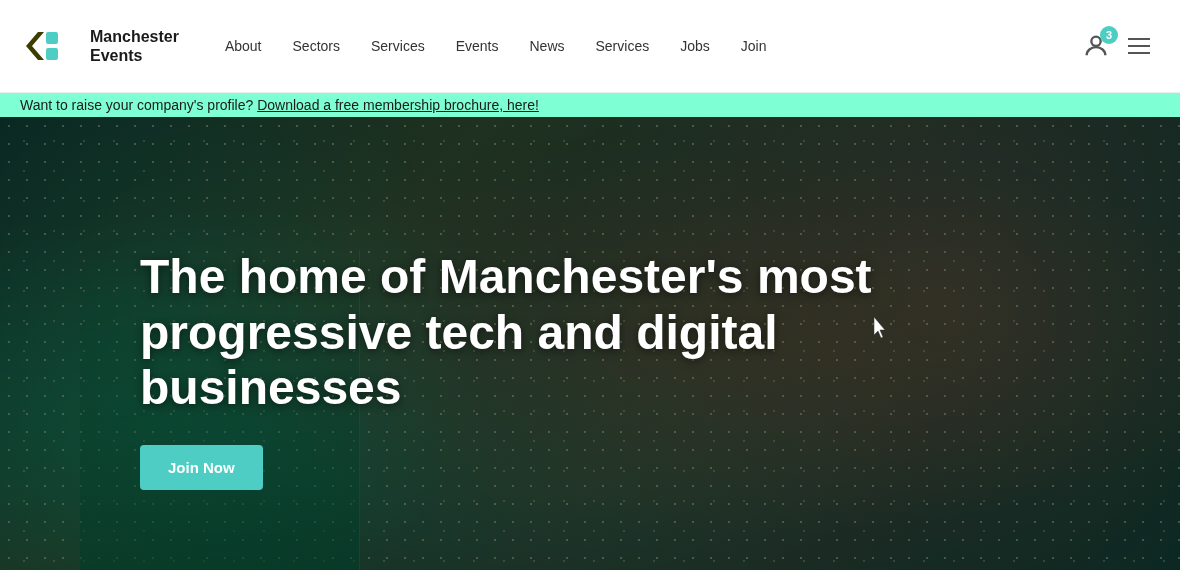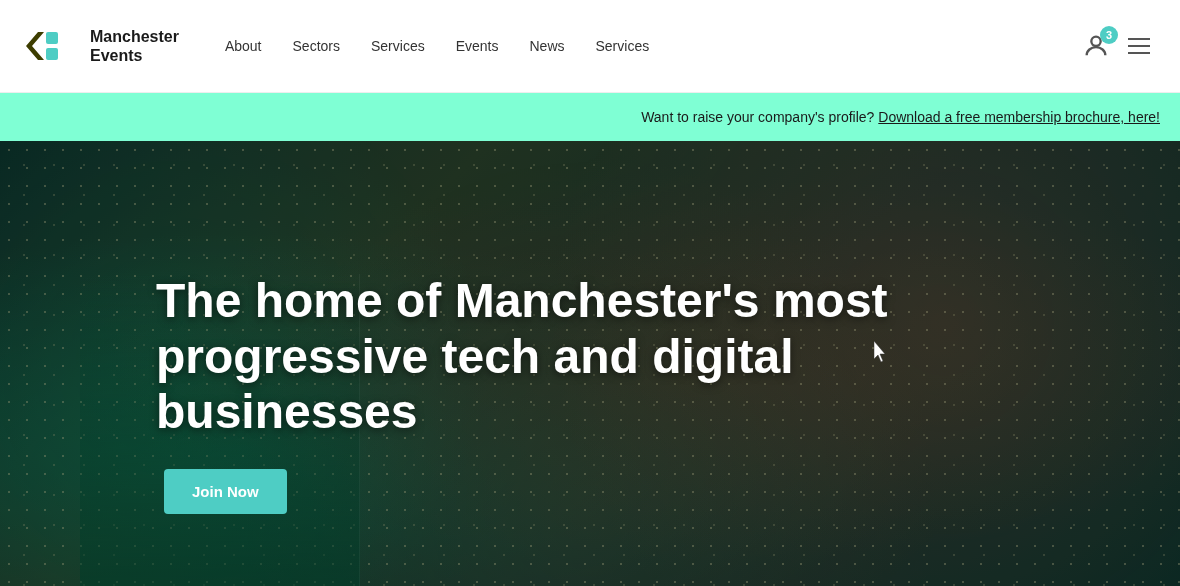--- a/index.html
+++ b/index.html
@@ -92,22 +92,22 @@
     .hamburger span {
       display: block;
       width: 22px;
       height: 2px;
       background: #555;
     }
 
     
     .announcement-bar {
       background: #7fffd4;
-      text-align: right;
-      padding: 16px 20px;
+      text-align: left;
+      padding: 4px 20px;
       font-size: 14px;
       color: #1a1a1a;
     }
     .announcement-bar a {
       color: #1a1a1a;
       text-decoration: underline;
       font-weight: 500;
     }
 
     
@@ -148,21 +148,21 @@
       inset: 0;
       background-image: 
         radial-gradient(circle, rgba(200,160,120,0.4) 1px, transparent 1px),
         radial-gradient(circle, rgba(180,140,100,0.3) 1px, transparent 1px);
       background-size: 18px 18px, 30px 30px;
       background-position: 0 0, 9px 9px;
     }
     .hero-content {
       position: absolute;
       bottom: 80px;
-      left: 156px;
+      left: 140px;
       max-width: 750px;
     }
     .hero-title {
       font-size: 48px;
       font-weight: bold;
       color: #ffffff;
       line-height: 1.15;
       margin-bottom: 30px;
       text-shadow: 0 2px 8px rgba(0,0,0,0.5);
     }
@@ -170,21 +170,20 @@
       background: #4ecdc4;
       color: #fff;
       border: none;
       padding: 14px 28px;
       font-size: 15px;
       font-weight: 600;
       border-radius: 4px;
       cursor: pointer;
       text-decoration: none;
       display: inline-block;
-      margin-left: 8px;
     }
 
     
     .cursor {
       position: absolute;
       right: 290px;
       top: 200px;
       width: 16px;
       height: 22px;
       pointer-events: none;
@@ -208,20 +207,22 @@
     </span>
   </a>
 
   <nav class="nav">
     <a class="nav-item" href="#">About</a>
     <a class="nav-item" href="#">Sectors</a>
     <a class="nav-item" href="#">Services</a>
     <a class="nav-item" href="#">Events</a>
     <a class="nav-item" href="#">News</a>
     <a class="nav-item" href="#">Services</a>
+    <a class="nav-item" href="#">Jobs</a>
+    <a class="nav-item" href="#">Join</a>
   </nav>
 
   <div class="header-actions">
     <div class="user-icon-wrap">
       <svg class="user-icon" viewBox="0 0 24 24" fill="none" stroke="#555" stroke-width="2">
         <circle cx="12" cy="8" r="4"></circle>
         <path d="M4 20c0-4 3.6-7 8-7s8 3 8 7"></path>
       </svg>
       <span class="badge">3</span>
     </div>

